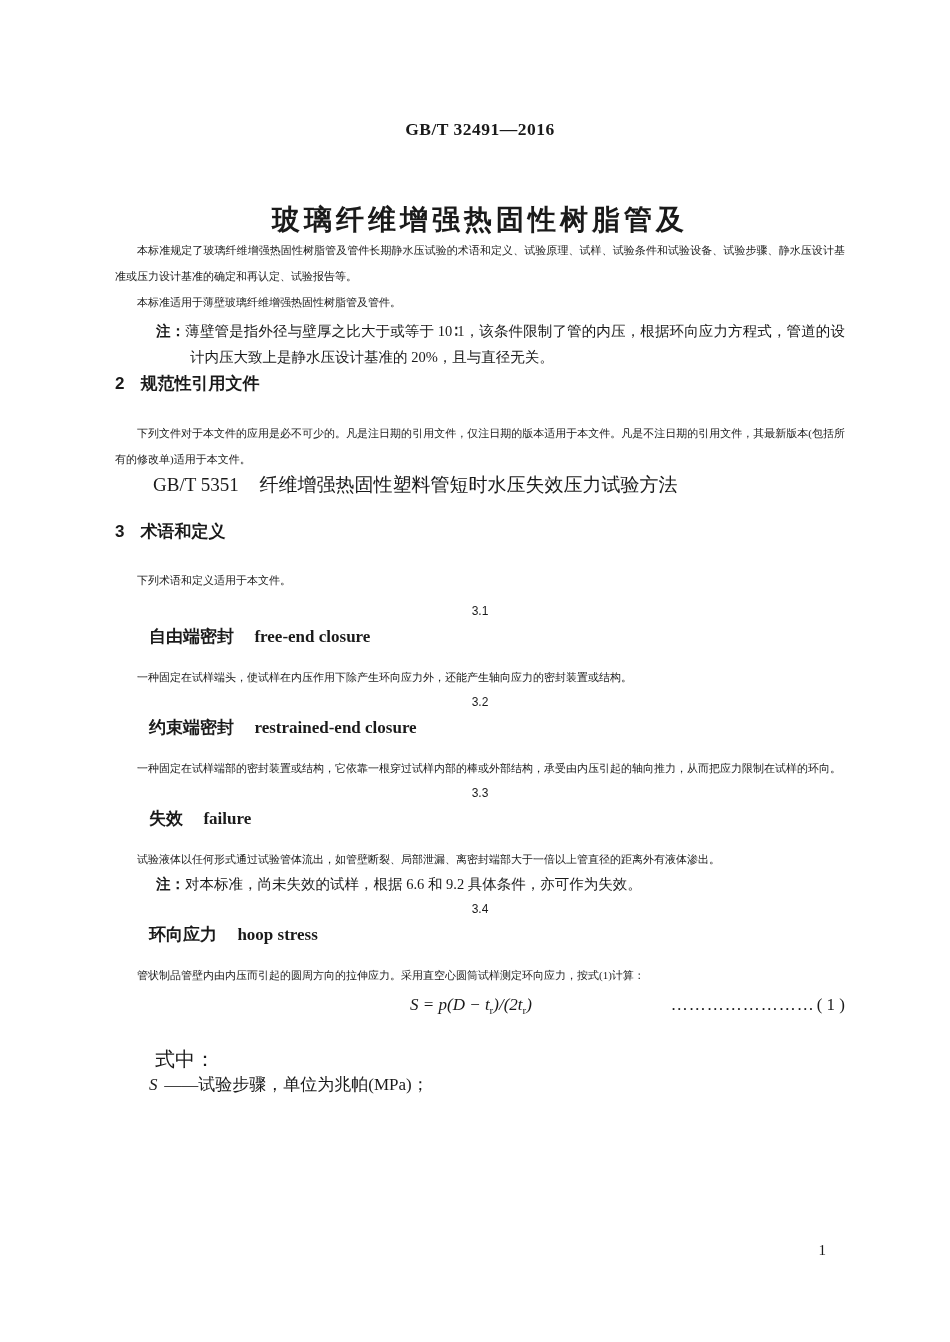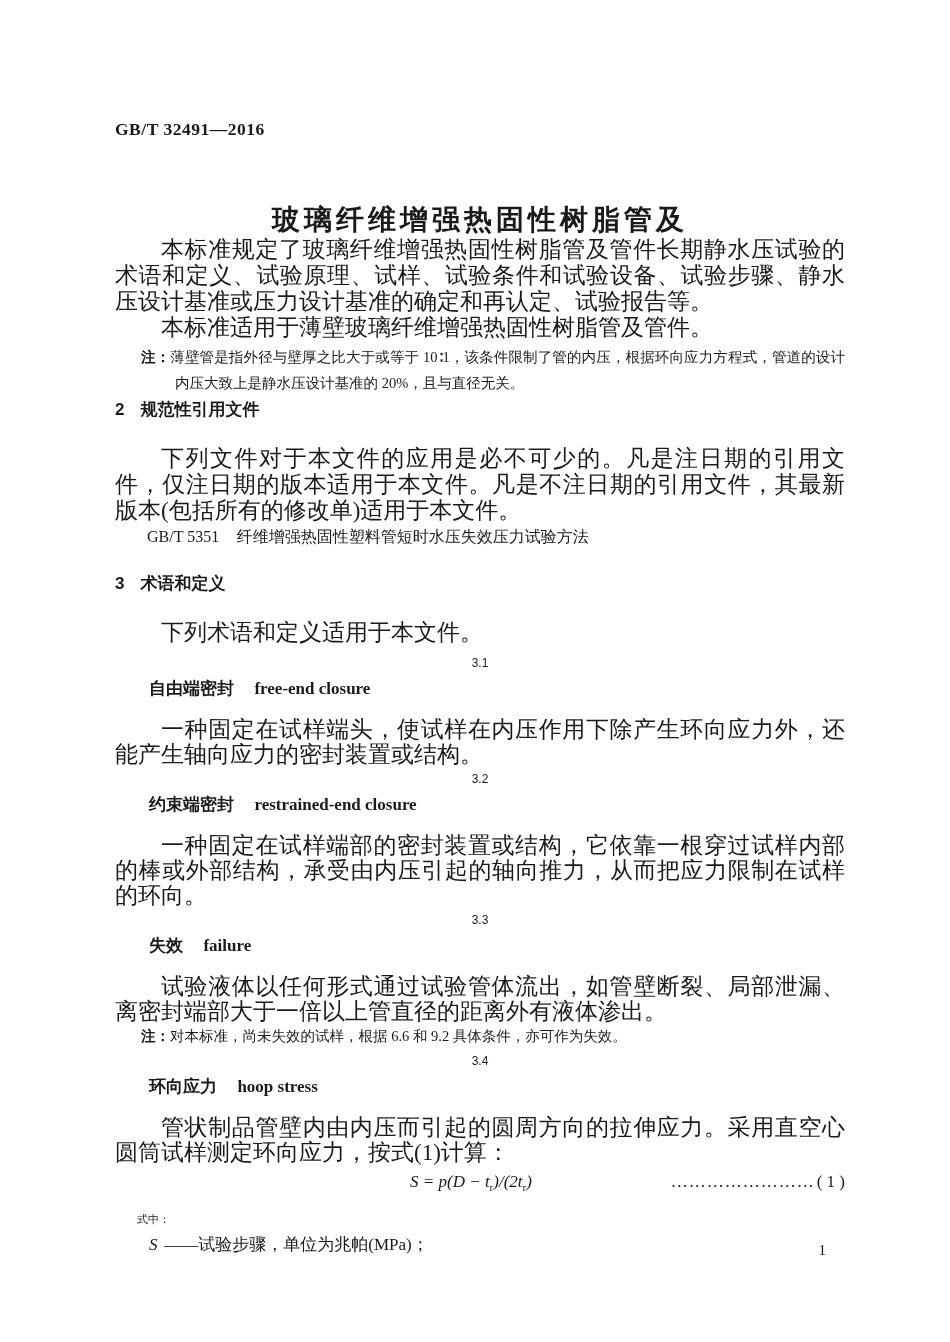--- a/index.html
+++ b/index.html
@@ -14,21 +14,21 @@
     overflow: hidden;
   }
   .content {
     position: absolute;
     left: 115px;
     top: 0;
     width: 730px;
   }
   .std-code {
     margin-top: 118px;
-    text-align: left;
+    text-align: center;
     font-family: "Liberation Serif", "DejaVu Serif", serif;
     font-weight: 700;
     font-size: 17.5px;
     line-height: 22px;
     letter-spacing: 0.5px;
   }
   .doc-title {
     margin-top: 62px;
     text-align: center;
     font-family: Liberation Serif, serif;
@@ -42,34 +42,34 @@
     font-weight: 700;
     font-size: 17px;
     line-height: 22px;
     margin-bottom: 25px;
   }
   .mt-s1 { margin-top: 46px; }
   .mt-s2 { margin-top: 3px; }
   .mt-s3 { margin-top: 23px; }
   .sec-num { margin-right: 0.95em; }
   .body-para {
-    font-size: 23px;
+    font-size: 11px;
     line-height: 26px;
     text-indent: 2em;
     text-align: justify;
   }
   .ref-line {
-    font-size: 16px;
+    font-size: 19px;
     line-height: 26px;
     text-indent: 2em;
   }
   .ref-title { margin-left: 1.1em; }
   .note {
     margin-top: 3px;
-    margin-left: 26px;
+    margin-left: 41px;
     padding-left: 34px;
     text-indent: -34px;
     font-size: 14.5px;
     line-height: 26px;
     text-align: justify;
   }
   .note-label { font-family: "Liberation Sans", "DejaVu Sans", sans-serif; font-weight: 700; }
   .sec3 { line-height: 25px; }
   .sec3 .intro { margin-bottom: 6px; }
   .sec3 .body-para { line-height: 25px; margin-top: 16px; }
@@ -104,22 +104,22 @@
     font-size: 17px;
   }
   .f-spacer { width: 295px; flex: 0 0 auto; }
   .f-math { flex: 0 0 auto; font-family: "Liberation Serif", "DejaVu Serif", serif; }
   .f-math i { }
   .f-math sub { font-size: 11px; }
   .f-right { margin-left: auto; white-space: nowrap; }
   .f-leader { letter-spacing: 1px; }
   .f-number { margin-left: 2px; }
   .where-label {
-    margin-top: 6px;
-    font-size: 11px;
+    margin-top: 23px;
+    font-size: 20px;
     line-height: 25px;
     text-indent: 2em;
   }
   .where-item {
     font-size: 17px;
     line-height: 25px;
     text-indent: 2em;
   }
   .var { font-style: italic; font-family: "Liberation Serif", "DejaVu Serif", serif; }
   .where-dash { margin-left: 0.4em; }

